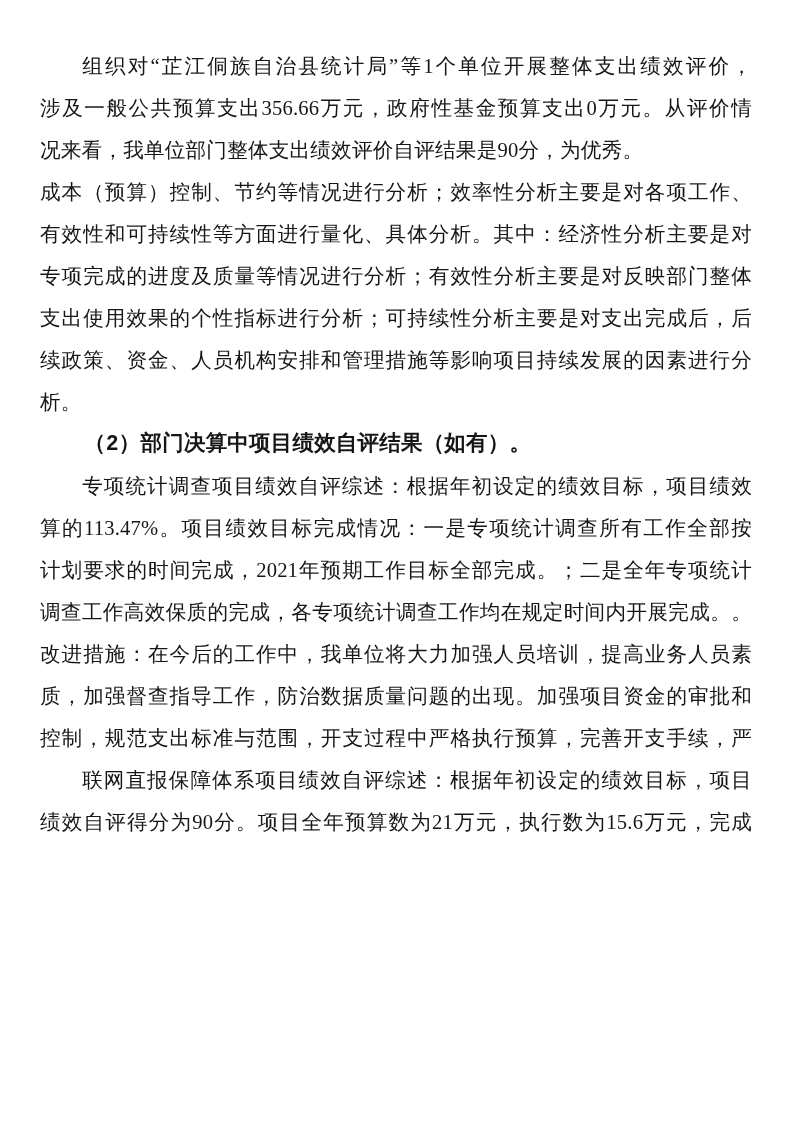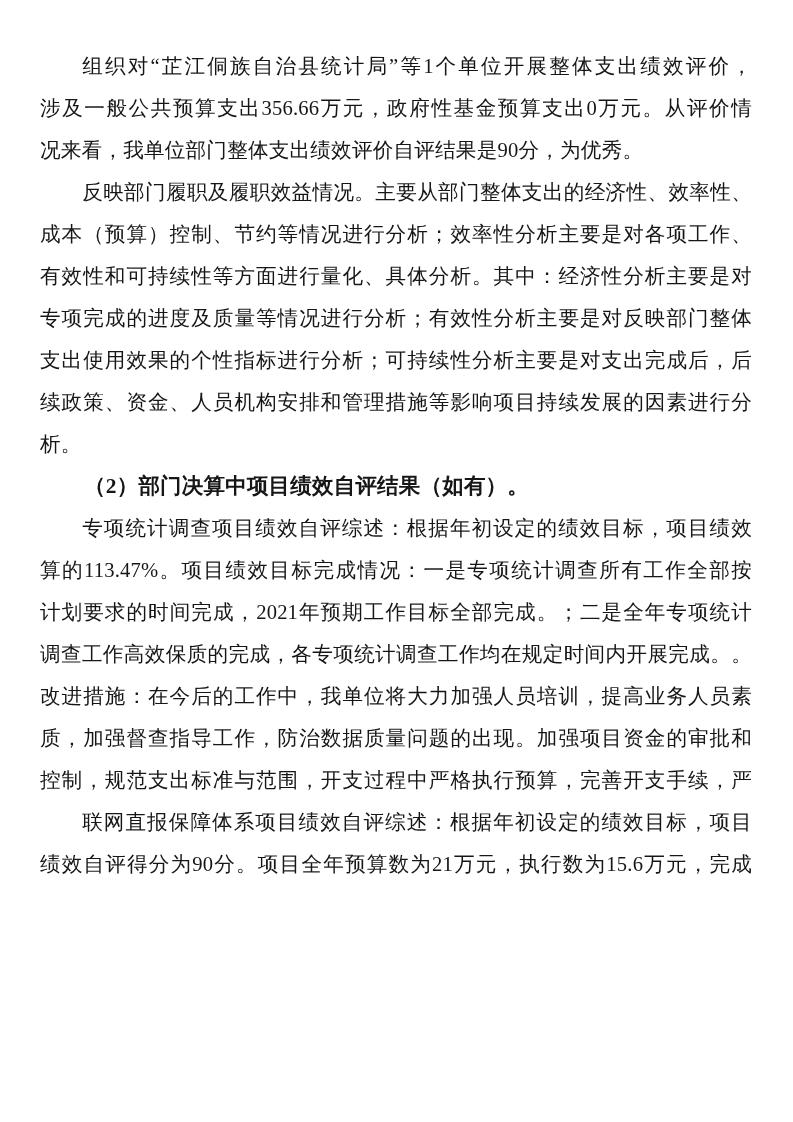--- a/index.html
+++ b/index.html
@@ -27,38 +27,37 @@
     line-height: 42px;
     font-size: 20.6px;
     text-align: justify;
     text-align-last: justify;
     overflow: hidden;
     letter-spacing: 0.2px;
   }
   .line.indent { text-indent: 2.05em; }
   .line.para-end { text-align-last: left; }
   .heading-line {
-    font-family: Liberation Serif, serif;
+    font-family: Liberation Mono, monospace;
     font-weight: 700;
     font-size: 21.5px;
     text-align-last: left;
   }
 </style>
 </head>
 <body>
 
 <div class="page">
   <div class="content">
       <div class="paragraph">
         <div class="line indent">组织对“芷江侗族自治县统计局”等1个单位开展整体支出绩效评价，</div>
         <div class="line">涉及一般公共预算支出356.66万元，政府性基金预算支出0万元。从评价情</div>
         <div class="line para-end">况来看，我单位部门整体支出绩效评价自评结果是90分，为优秀。</div>
       </div>
       <div class="paragraph">
-        <div class="line indent">反映部门履职及履职效益情况。主要从部门整体支出的经济性、效率性、</div>
         <div class="line">成本（预算）控制、节约等情况进行分析；效率性分析主要是对各项工作、</div>
         <div class="line">有效性和可持续性等方面进行量化、具体分析。其中：经济性分析主要是对</div>
         <div class="line">专项完成的进度及质量等情况进行分析；有效性分析主要是对反映部门整体</div>
         <div class="line">支出使用效果的个性指标进行分析；可持续性分析主要是对支出完成后，后</div>
         <div class="line">续政策、资金、人员机构安排和管理措施等影响项目持续发展的因素进行分</div>
         <div class="line para-end">析。</div>
       </div>
       <div class="paragraph">
         <div class="line indent para-end heading-line">（2）部门决算中项目绩效自评结果（如有）。</div>
       </div>

